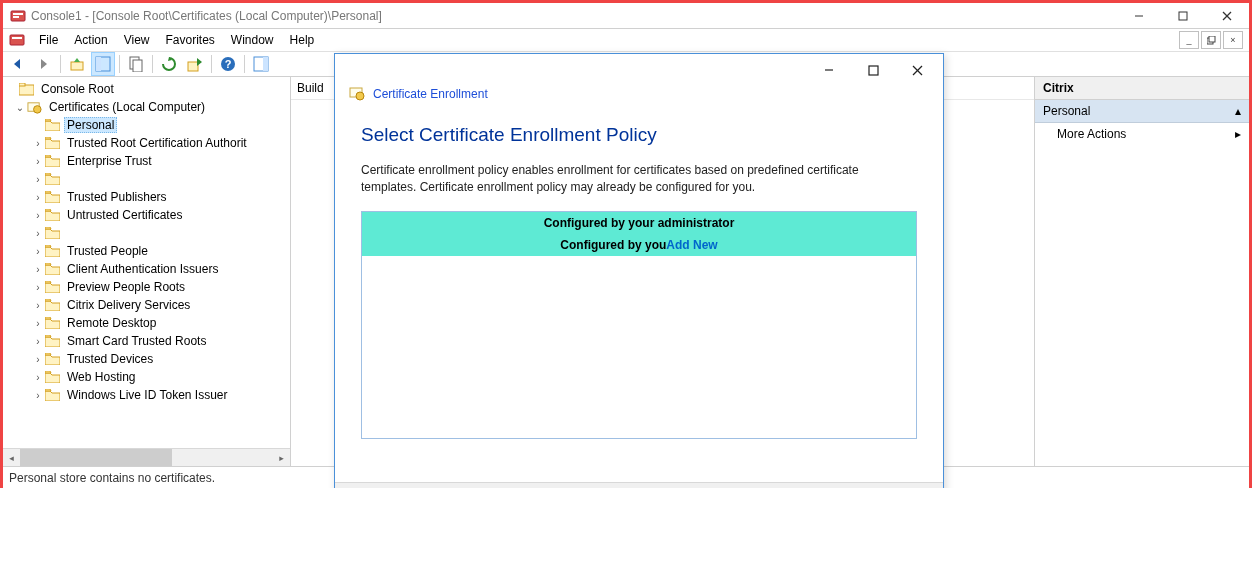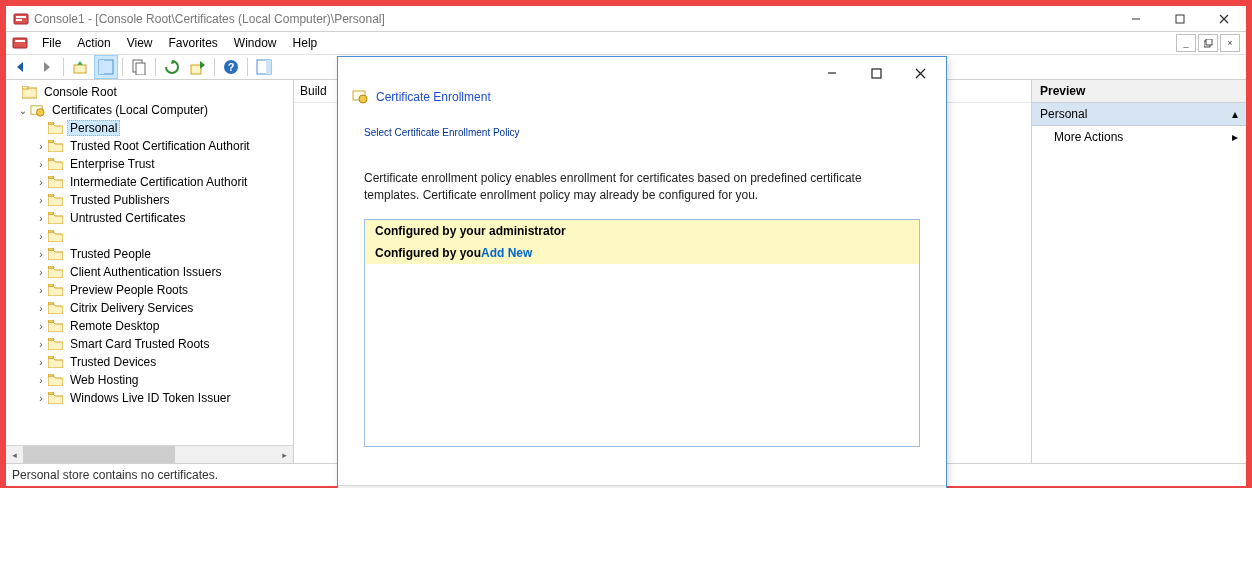--- a/index.html
+++ b/index.html
@@ -1,16 +1,16 @@
 <!DOCTYPE html>
 <html><head>
 <meta charset="utf-8">
 <style>
   html,body{margin:0;padding:0;font-family:"Segoe UI",Tahoma,sans-serif;font-size:12px;color:#000;background:#fff;overflow:hidden}
-  .window{width:1252px;height:488px;border:6px solid #ef4444;box-sizing:border-box;position:relative;background:#fff}
+  .window{width:1252px;height:488px;border:3px solid #ef4444;box-sizing:border-box;position:relative;background:#fff}
   .titlebar{height:25px;display:flex;align-items:center;background:#fff;border-bottom:1px solid #d0d0d0}
   .titlebar .app-icon{width:16px;height:16px;margin:0 5px 0 7px}
   .title-text{color:#777;font-size:12px;flex:0 0 auto}
   .title-spacer{flex:1}
   .win-ctrl{width:44px;height:25px;display:flex;align-items:center;justify-content:center;color:#555}
   .mdi-ctrls{position:absolute;right:6px;top:28px;display:flex;gap:2px}
   .mdi-ctrls .btn{width:18px;height:16px;border:1px solid #c0c0c0;background:#fff;display:flex;align-items:center;justify-content:center;font-size:9px;color:#444}
   .menubar{height:22px;display:flex;align-items:center;padding-left:6px;background:#fff;border-bottom:1px solid #e0e0e0}
   .menubar .app-icon{width:16px;height:16px;margin-right:6px}
   .menu-item{padding:2px 8px}
@@ -41,24 +41,24 @@
   .statusbar{height:22px;border-top:1px solid #d0d0d0;display:flex;align-items:center;padding-left:6px;background:#fff;color:#333}
 
   
   .dialog{position:absolute;left:331px;top:50px;width:608px;height:475px;border:1px solid #4a90d9;background:#fff;box-shadow:2px 2px 8px rgba(0,0,0,0.15);z-index:100}
   .dlg-title{height:32px;display:flex;align-items:center;justify-content:flex-end;padding-right:4px}
   .dlg-ctrl{width:44px;height:30px;display:flex;align-items:center;justify-content:center;font-size:13px;color:#222}
   .dlg-crumb{display:flex;align-items:center;padding:0 14px 8px 14px}
   .dlg-crumb .icon{width:16px;height:16px;margin-right:8px}
   .dlg-crumb-text{color:#1d4ed8}
   .dlg-body{padding:14px 26px 0 26px}
-  .dlg-heading{color:#003399;font-size:10px;margin-bottom:32px}
+  .dlg-heading{color:#003399;font-size:19px;margin-bottom:16px}
   .dlg-desc{color:#222;line-height:1.45;margin-bottom:14px}
   .policy-box{border:1px solid #9fbfe3;height:226px;overflow:auto}
-  .policy-hdr{display:flex;justify-content:flex-start;align-items:center;padding:4px 10px;font-weight:700;background:#fef9c3}
+  .policy-hdr{display:flex;justify-content:center;align-items:center;padding:4px 10px;font-weight:700;background:#5eead4}
   .policy-item{background:#e8f1fb;padding:5px 10px 5px 22px;display:flex;justify-content:space-between;align-items:center}
   .chev-btn{width:16px;height:16px;border:1px dotted #2a6ebb;display:flex;align-items:center;justify-content:center;background:#fff}
   .link{color:#0066cc}
   .dlg-buttons{position:absolute;bottom:0;left:0;right:0;height:46px;background:#f0f0f0;border-top:1px solid #d8d8d8;display:flex;align-items:center;justify-content:flex-end;padding-right:12px;gap:8px}
   .btn-std{width:84px;height:24px;background:#f9a8d4;border:1px solid #adadad;display:flex;align-items:center;justify-content:center}
   .btn-std.default{border:2px solid #0078d7}
   .underline-first::first-letter{text-decoration:underline}
 </style>
 </head>
 <body>
@@ -224,21 +224,20 @@
                   <path d="M0 0 h5 l1 2 h-6 z" fill="#ffe59a" stroke="#d4a020"></path>
                 </svg></span>
               <span class="lbl">Enterprise Trust</span>
             </div>
             <div class="tree-row" style="padding-left: 28px;">
               <span class="exp">›</span>
               <span class="folder-icon"><svg viewBox="0 0 15 12">
                   <path d="M0 2 h5 l2 2 h8 v8 h-15 z" fill="#fff3c4" stroke="#d4a020"></path>
                   <path d="M0 0 h5 l1 2 h-6 z" fill="#ffe59a" stroke="#d4a020"></path>
                 </svg></span>
-              <span class="lbl">Intermediate Certification Authorit</span>
             </div>
             <div class="tree-row" style="padding-left: 28px;">
               <span class="exp">›</span>
               <span class="folder-icon"><svg viewBox="0 0 15 12">
                   <path d="M0 2 h5 l2 2 h8 v8 h-15 z" fill="#fff3c4" stroke="#d4a020"></path>
                   <path d="M0 0 h5 l1 2 h-6 z" fill="#ffe59a" stroke="#d4a020"></path>
                 </svg></span>
               <span class="lbl">Trusted Publishers</span>
             </div>
             <div class="tree-row" style="padding-left: 28px;">
@@ -340,21 +339,21 @@
     </div>
 
     <div class="center-pane">
       <div class="center-header">
         <span>Build</span>
       </div>
     </div>
 
     <div class="actions-pane">
       <div class="actions-header">
-        <span>Preview</span>
+        <span>Citrix</span>
       </div>
       <div class="actions-sub">
         <span>Personal</span>
         <span>▴</span>
       </div>
       <div class="actions-item">
         <span>More Actions</span>
         <span>▸</span>
       </div>
     </div>

